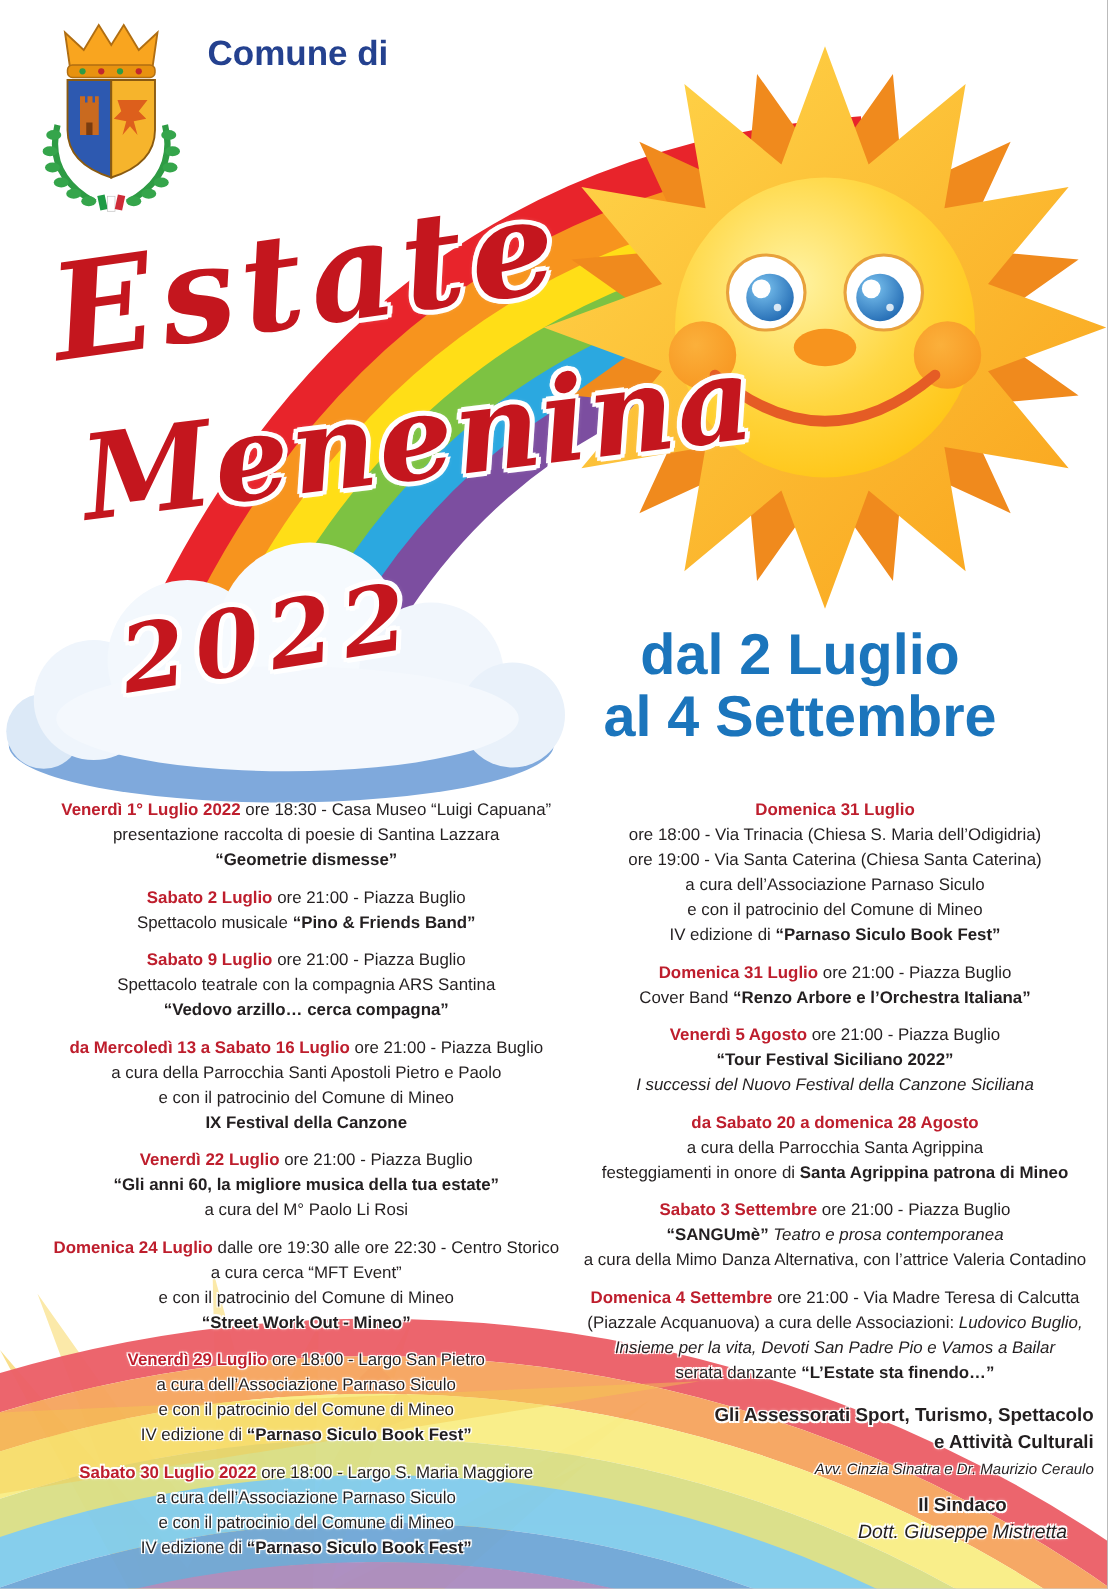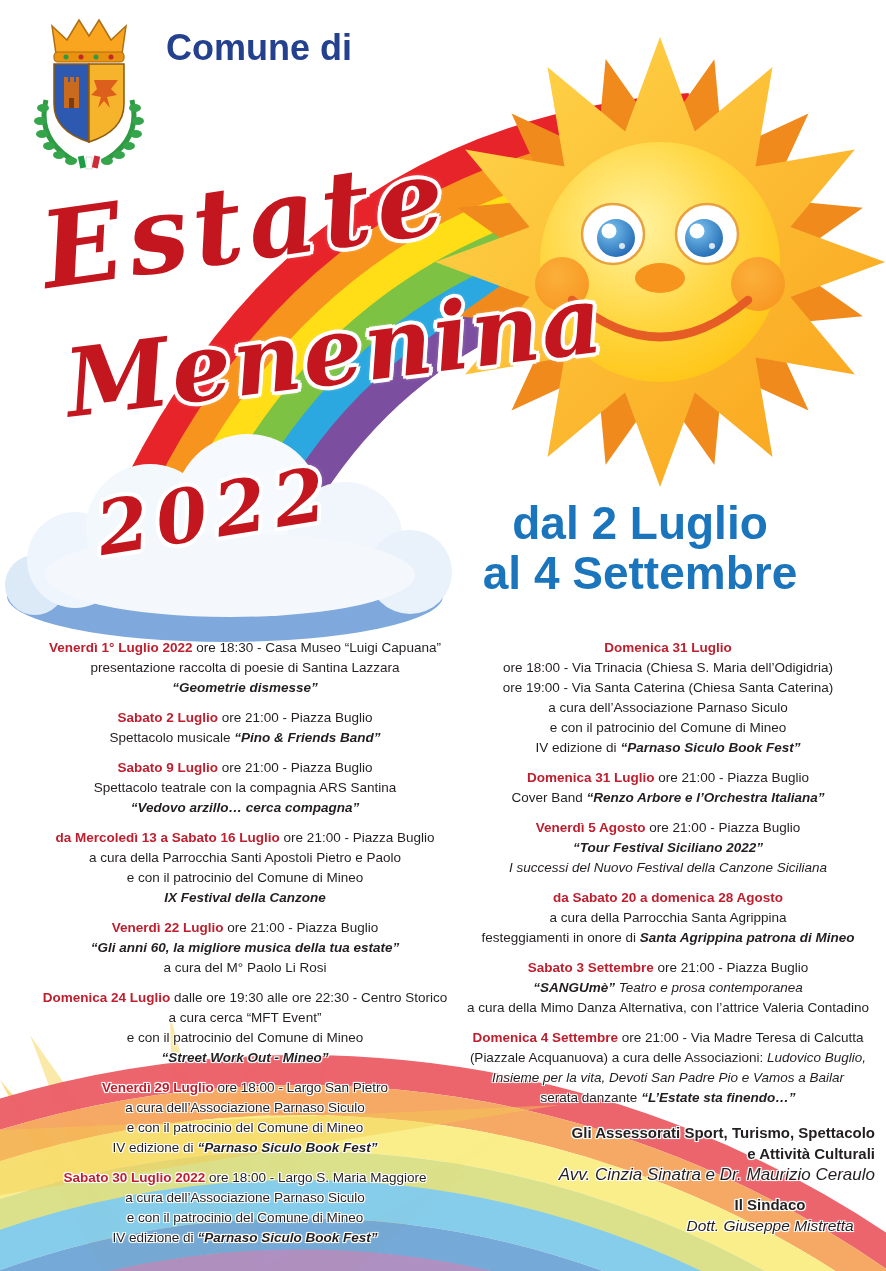--- a/index.html
+++ b/index.html
@@ -3,21 +3,21 @@
 <meta charset="utf-8">
 <style>
   html,body{margin:0;padding:0;background:#888;}
   .page{position:relative;width:886px;height:1271px;margin:0 auto;background:#ffffff;overflow:hidden;
         font-family:"Liberation Sans",sans-serif;}
   svg{display:block;}
   .abs{position:absolute;}
 
   
   .muni{position:absolute;left:166px;top:28px;color:#24418F;font-weight:bold;line-height:1.1;}
-  .muni .l1{font-size:36px;}
+  .muni .l1{font-size:28px;}
   .muni .l2{font-size:41px;letter-spacing:2px;}
 
   
   .script{position:absolute;font-family:"DejaVu Serif",serif;font-style:italic;font-weight:bold;color:#C4161E;
           text-shadow:-3px -3px 0 #fff,3px -3px 0 #fff,-3px 3px 0 #fff,3px 3px 0 #fff,
                       0 -4px 0 #fff,0 4px 0 #fff,-4px 0 0 #fff,4px 0 0 #fff,0 0 6px #fff;
           white-space:nowrap;z-index:6;}
   .t-estate{left:40px;top:160px;font-size:106px;letter-spacing:6px;transform:rotate(-8deg);}
   .t-menenina{left:64px;top:296px;font-size:94px;letter-spacing:2px;transform:rotate(-7deg);}
   .t-year{left:96px;top:468px;font-size:74px;letter-spacing:8px;transform:rotate(-9deg);}
@@ -26,27 +26,27 @@
              font-weight:bold;font-size:46px;line-height:50px;z-index:6;}
 
   
   .col{position:absolute;top:638px;font-size:13.5px;line-height:20px;color:#231F20;z-index:5;
        text-shadow:-1px -1px 0 #fff,1px -1px 0 #fff,-1px 1px 0 #fff,1px 1px 0 #fff,0 0 3px #fff;}
   .col-left{left:38px;width:414px;}
   .col-right{left:463px;width:410px;}
   .event{margin-bottom:10px;text-align:center;}
   .sg-h{color:#BE1E2D;font-weight:bold;}
   .sg-i{font-style:italic;}
-  .sg-bi{font-weight:bold;font-style:italic;}
+  .sg-bi{font-weight:bold;}
 
   
   .assessorati{position:absolute;left:455px;top:1122px;width:420px;text-align:right;color:#231F20;z-index:5;
                text-shadow:-1px -1px 0 #fff,1px -1px 0 #fff,-1px 1px 0 #fff,1px 1px 0 #fff,0 0 3px #fff;}
   .assessorati .b{font-weight:bold;font-size:15px;line-height:21px;}
-  .assessorati .names{font-style:italic;font-size:17px;line-height:22px;}
+  .assessorati .names{font-style:italic;font-size:12px;line-height:22px;}
   .sindaco{position:absolute;left:640px;top:1194px;width:260px;text-align:center;color:#231F20;z-index:5;
            text-shadow:-1px -1px 0 #fff,1px -1px 0 #fff,-1px 1px 0 #fff,1px 1px 0 #fff,0 0 3px #fff;}
   .sindaco .b{font-weight:bold;font-size:15px;line-height:21px;}
   .sindaco .names{font-style:italic;font-size:15.5px;line-height:22px;}
 
   .z0{z-index:0;} .z1{z-index:1;} .z2{z-index:2;}
 </style>
 </head>
 <body>
 

